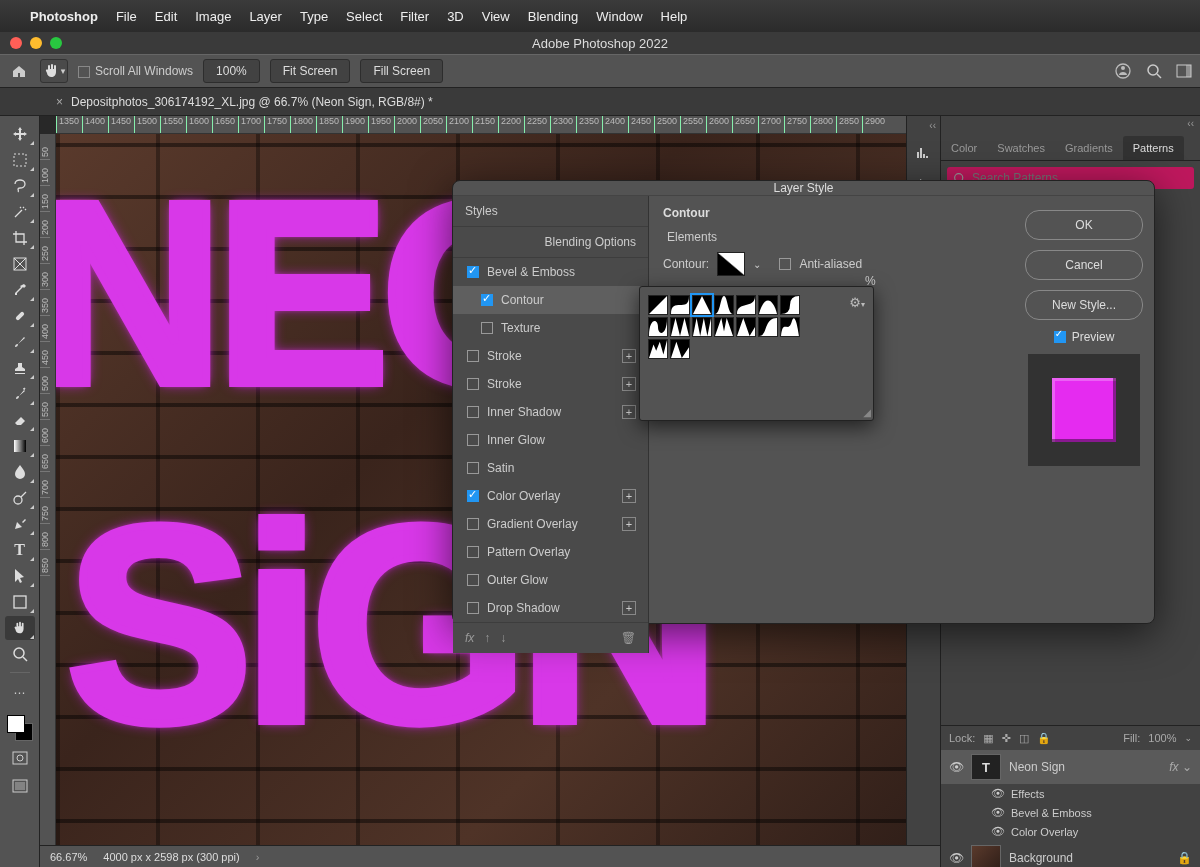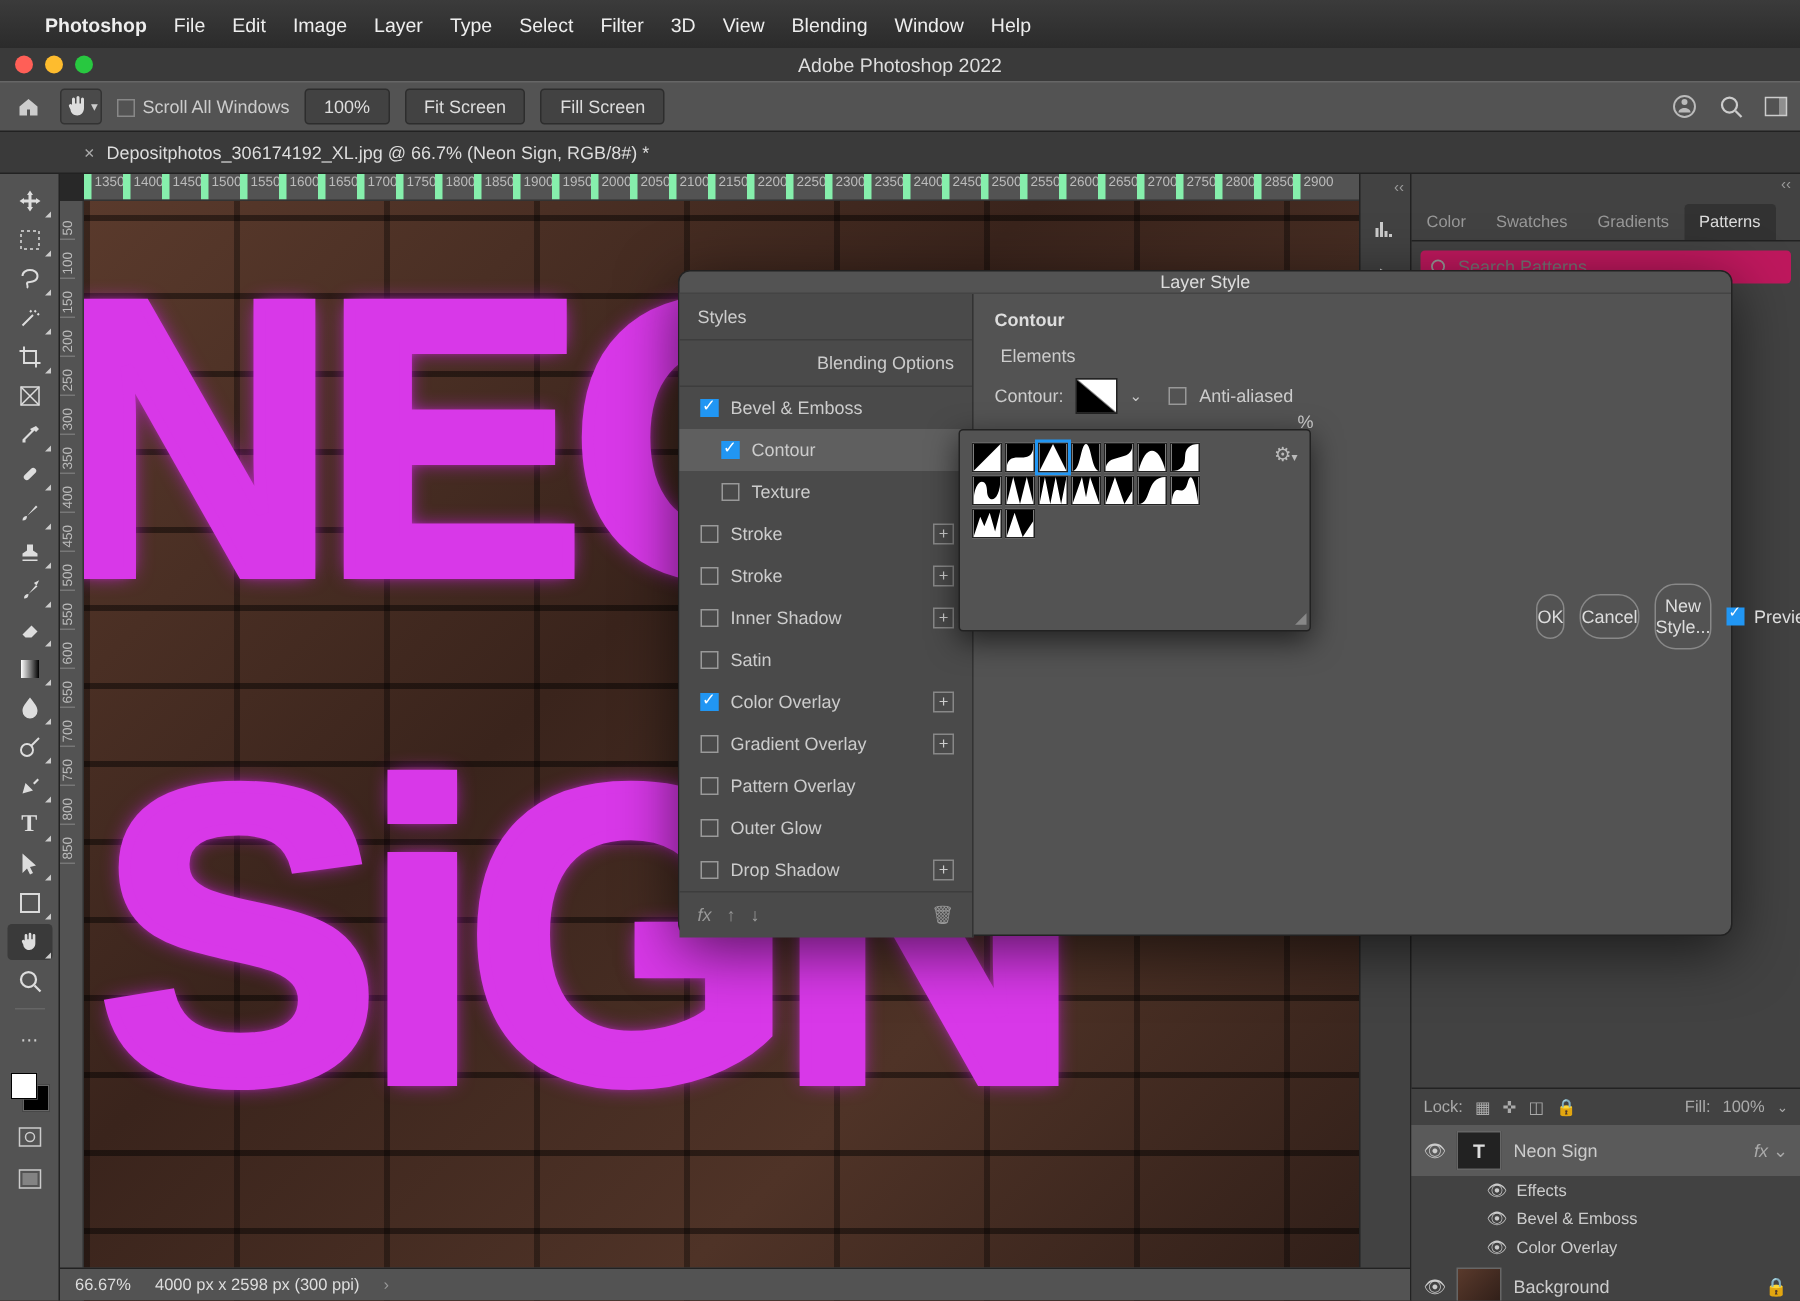--- a/index.html
+++ b/index.html
@@ -36,21 +36,21 @@
 .tool{width:30px;height:24px;display:flex;align-items:center;justify-content:center;color:#ddd;border-radius:3px;position:relative;}
 .tool.active{background:#3a3a3a;}
 .tool .tri{position:absolute;right:1px;bottom:1px;width:0;height:0;border-left:4px solid transparent;border-bottom:4px solid #ccc;}
 .color-swatches{margin-top:8px;position:relative;width:26px;height:26px;}
 .fg{position:absolute;top:0;left:0;width:18px;height:18px;background:#fff;border:1px solid #000;}
 .bg{position:absolute;bottom:0;right:0;width:18px;height:18px;background:#000;border:1px solid #666;}
 .bottom-tool{width:30px;height:22px;display:flex;align-items:center;justify-content:center;color:#ccc;margin-top:4px;}
 
 .canvas-area{flex:1;position:relative;background:#282828;overflow:hidden;}
 .ruler-h{position:absolute;top:0;left:16px;right:0;height:18px;background:#535353;display:flex;font-size:9px;color:#bbb;overflow:hidden;border-bottom:1px solid #333;}
-.ruler-h span{width:26px;flex-shrink:0;border-left:5px solid #86efac;padding-left:2px;}
+.ruler-h span{width:26px;flex-shrink:0;border-left:1px solid #86efac;padding-left:2px;}
 .ruler-v{position:absolute;top:18px;left:0;width:16px;bottom:0;background:#535353;border-right:1px solid #333;}
 .ruler-v span{display:block;height:26px;border-top:1px solid #777;font-size:9px;color:#bbb;writing-mode:vertical-lr;transform:rotate(180deg);padding:2px 0;}
 .canvas{position:absolute;top:18px;left:16px;right:0;bottom:0;background:#3e2d25;overflow:hidden;}
 .brick-wall{width:100%;height:100%;background:
   repeating-linear-gradient(0deg,rgba(0,0,0,.45) 0 4px,transparent 4px 52px),
   repeating-linear-gradient(90deg,rgba(0,0,0,.35) 0 4px,transparent 4px 100px),
   linear-gradient(135deg,#5a3a2c,#3a241c 40%,#4f3327 70%,#2f1e18);
   position:relative;}
 .neon{position:absolute;font-family:Arial,sans-serif;font-weight:900;color:#d838e8;text-shadow:0 0 6px #ff4dff,0 0 14px #e020ff,0 2px 2px rgba(0,0,0,.7);-webkit-text-stroke:8px #d838e8;}
 .neon1{top:10px;left:-20px;font-size:260px;letter-spacing:-8px;}
@@ -101,21 +101,21 @@
 .dlg-left-footer .trash{margin-left:auto;}
 
 .dlg-mid{flex:1;padding:10px 14px;position:relative;}
 .section-title{font-size:12px;font-weight:bold;color:#ddd;margin-bottom:10px;}
 .fieldset-label{font-size:12px;color:#ccc;margin-bottom:8px;padding-left:4px;}
 .contour-row{display:flex;align-items:center;gap:8px;font-size:12px;color:#ccc;}
 .contour-swatch{width:28px;height:24px;background:linear-gradient(to top right,#000 0%,#000 48%,#fff 52%,#fff 100%);border:1px solid #222;}
 .chev{color:#ccc;font-size:10px;}
 .aa-cb{width:12px;height:12px;border:1px solid #999;display:inline-block;margin-left:10px;}
 
-.dlg-right{width:140px;padding:14px 10px;display:flex;gap:10px;align-items:center;}
+.dlg-right{width:140px;padding:14px 10px;display:flex;flex-direction:column;gap:10px;align-items:center;}
 .dlg-btn{width:118px;padding:7px 0;text-align:center;border:1px solid #888;border-radius:14px;font-size:12px;color:#ddd;background:#535353;}
 .preview-row{display:flex;align-items:center;gap:6px;font-size:12px;color:#ddd;}
 .preview-box{width:112px;height:112px;background:#323232;display:flex;align-items:center;justify-content:center;}
 .preview-sq{width:64px;height:64px;background:#e52bf0;box-shadow:inset -3px -3px 0 rgba(0,0,0,.4),inset 3px 3px 0 rgba(255,255,255,.25);}
 
 
 .contour-pop{position:absolute;left:639px;top:286px;width:235px;height:135px;background:#535353;border:1px solid #222;border-radius:3px;box-shadow:0 6px 20px rgba(0,0,0,.6);}
 .contour-grid{padding:8px;display:flex;flex-wrap:wrap;gap:2px;width:180px;}
 .cthumb{width:20px;height:20px;background:#fff;border:1px solid #222;position:relative;overflow:hidden;}
 .cthumb.sel{outline:2px solid #2196f3;}
@@ -536,20 +536,24 @@
             <span>Stroke</span>
             <span class="plus">+</span>
           </div>
           <div class="style-row">
             <span class="cb"></span>
             <span>Inner Shadow</span>
             <span class="plus">+</span>
           </div>
           <div class="style-row">
             <span class="cb"></span>
+            <span>Inner Glow</span>
+          </div>
+          <div class="style-row">
+            <span class="cb"></span>
             <span>Satin</span>
           </div>
           <div class="style-row">
             <span class="cb checked"></span>
             <span>Color Overlay</span>
             <span class="plus">+</span>
           </div>
           <div class="style-row">
             <span class="cb"></span>
             <span>Gradient Overlay</span>

